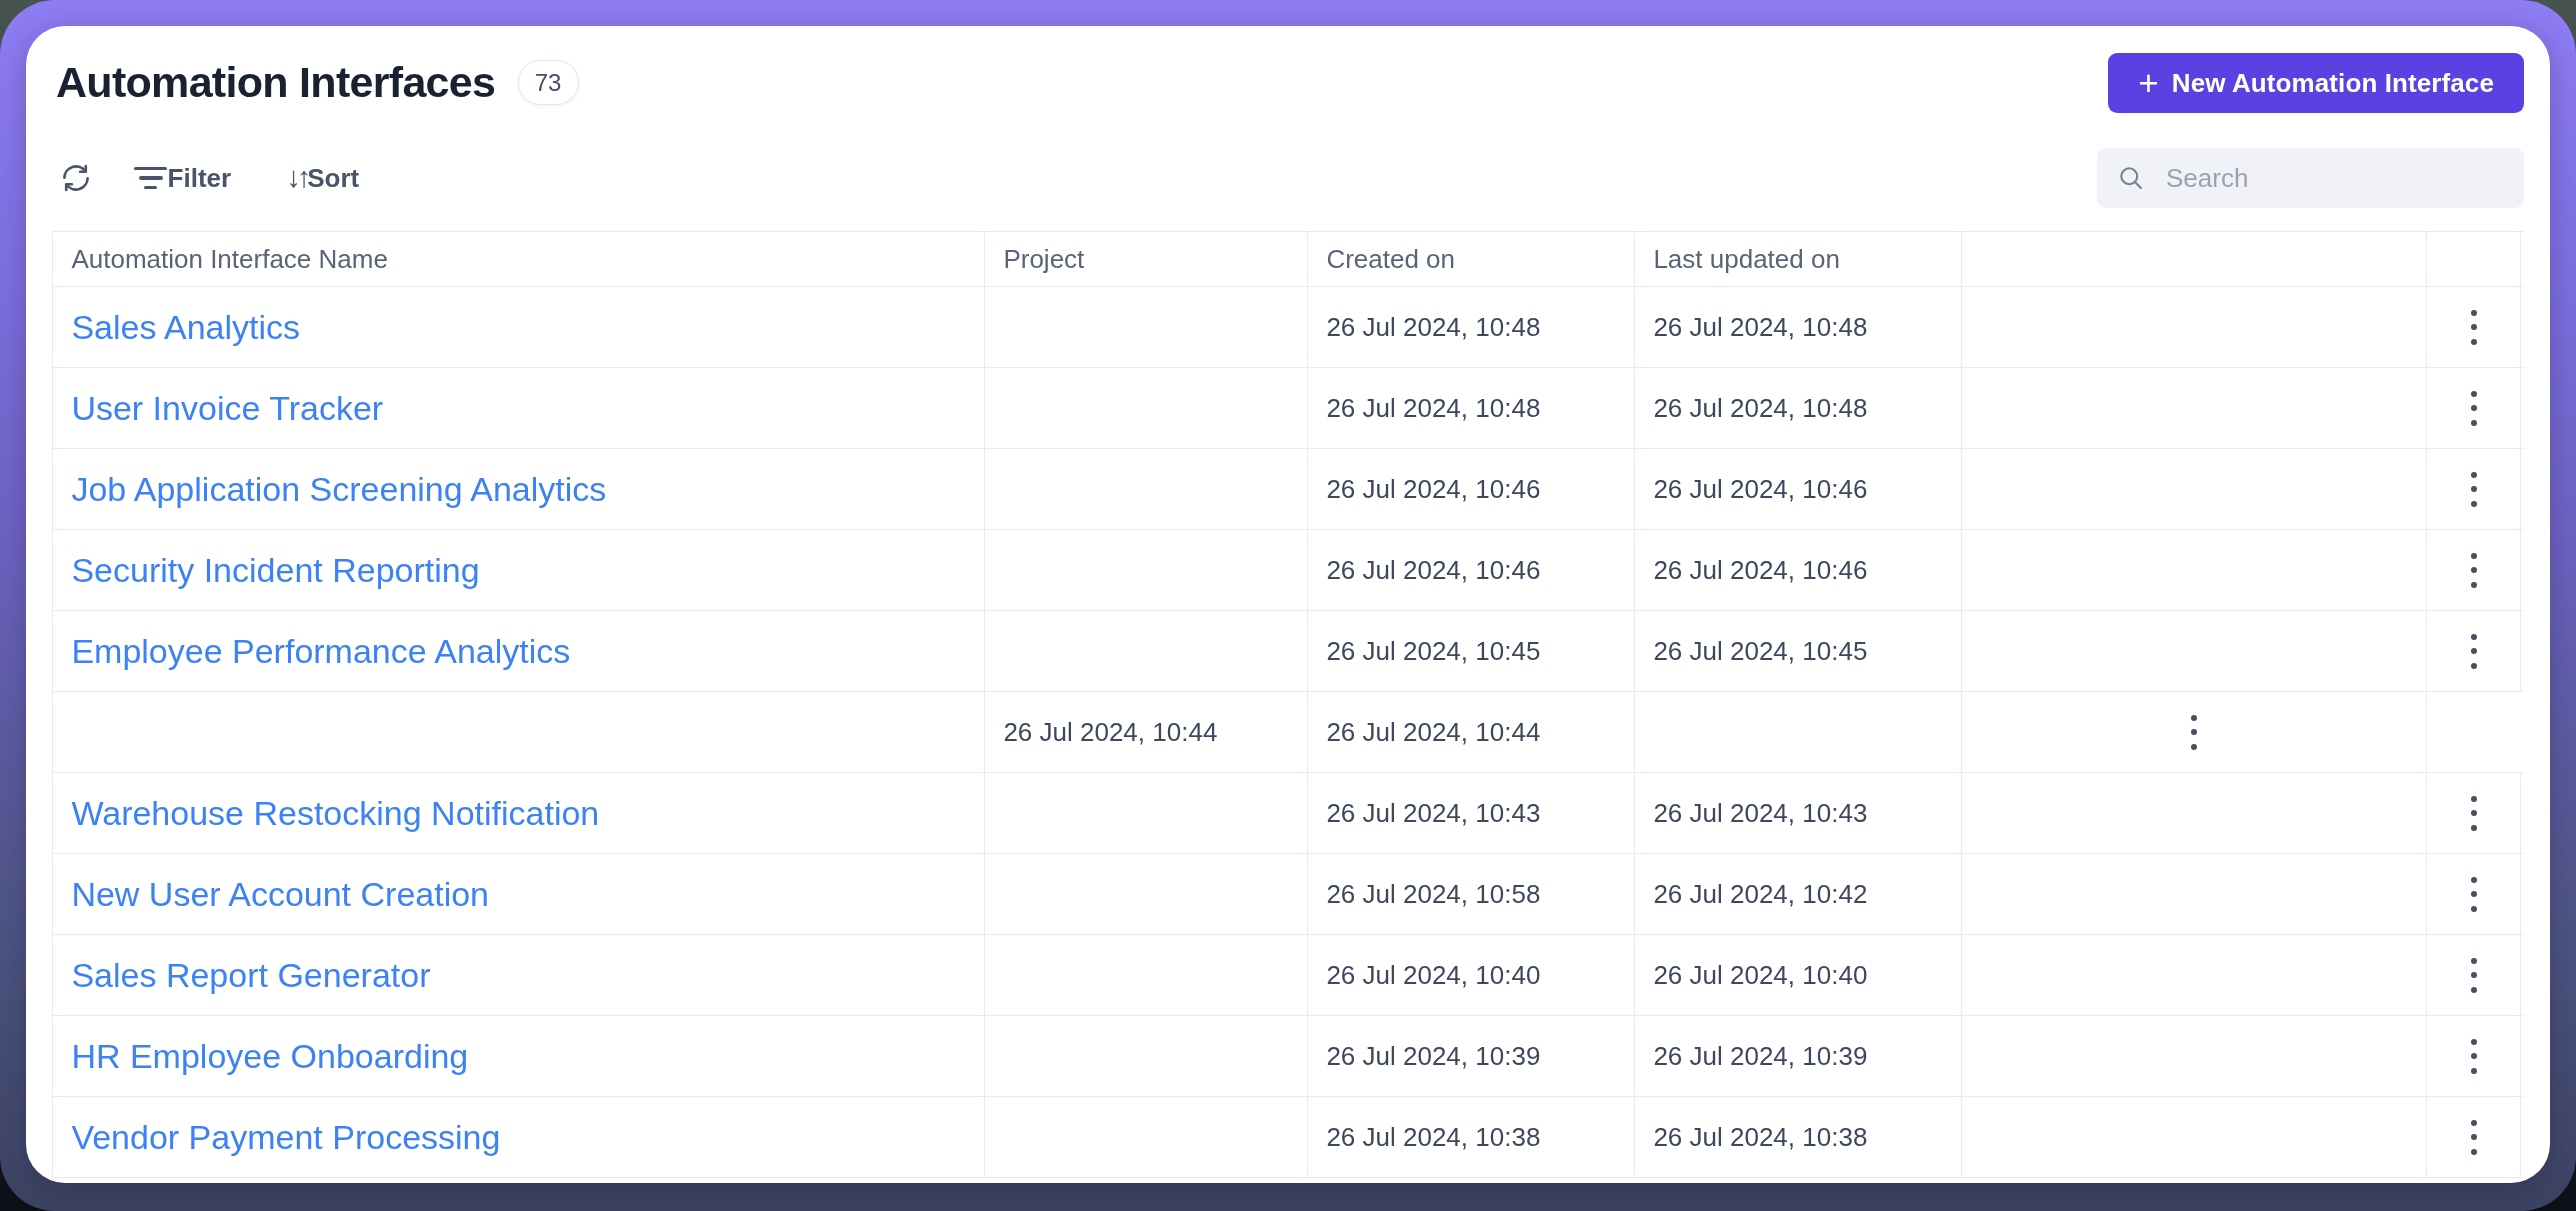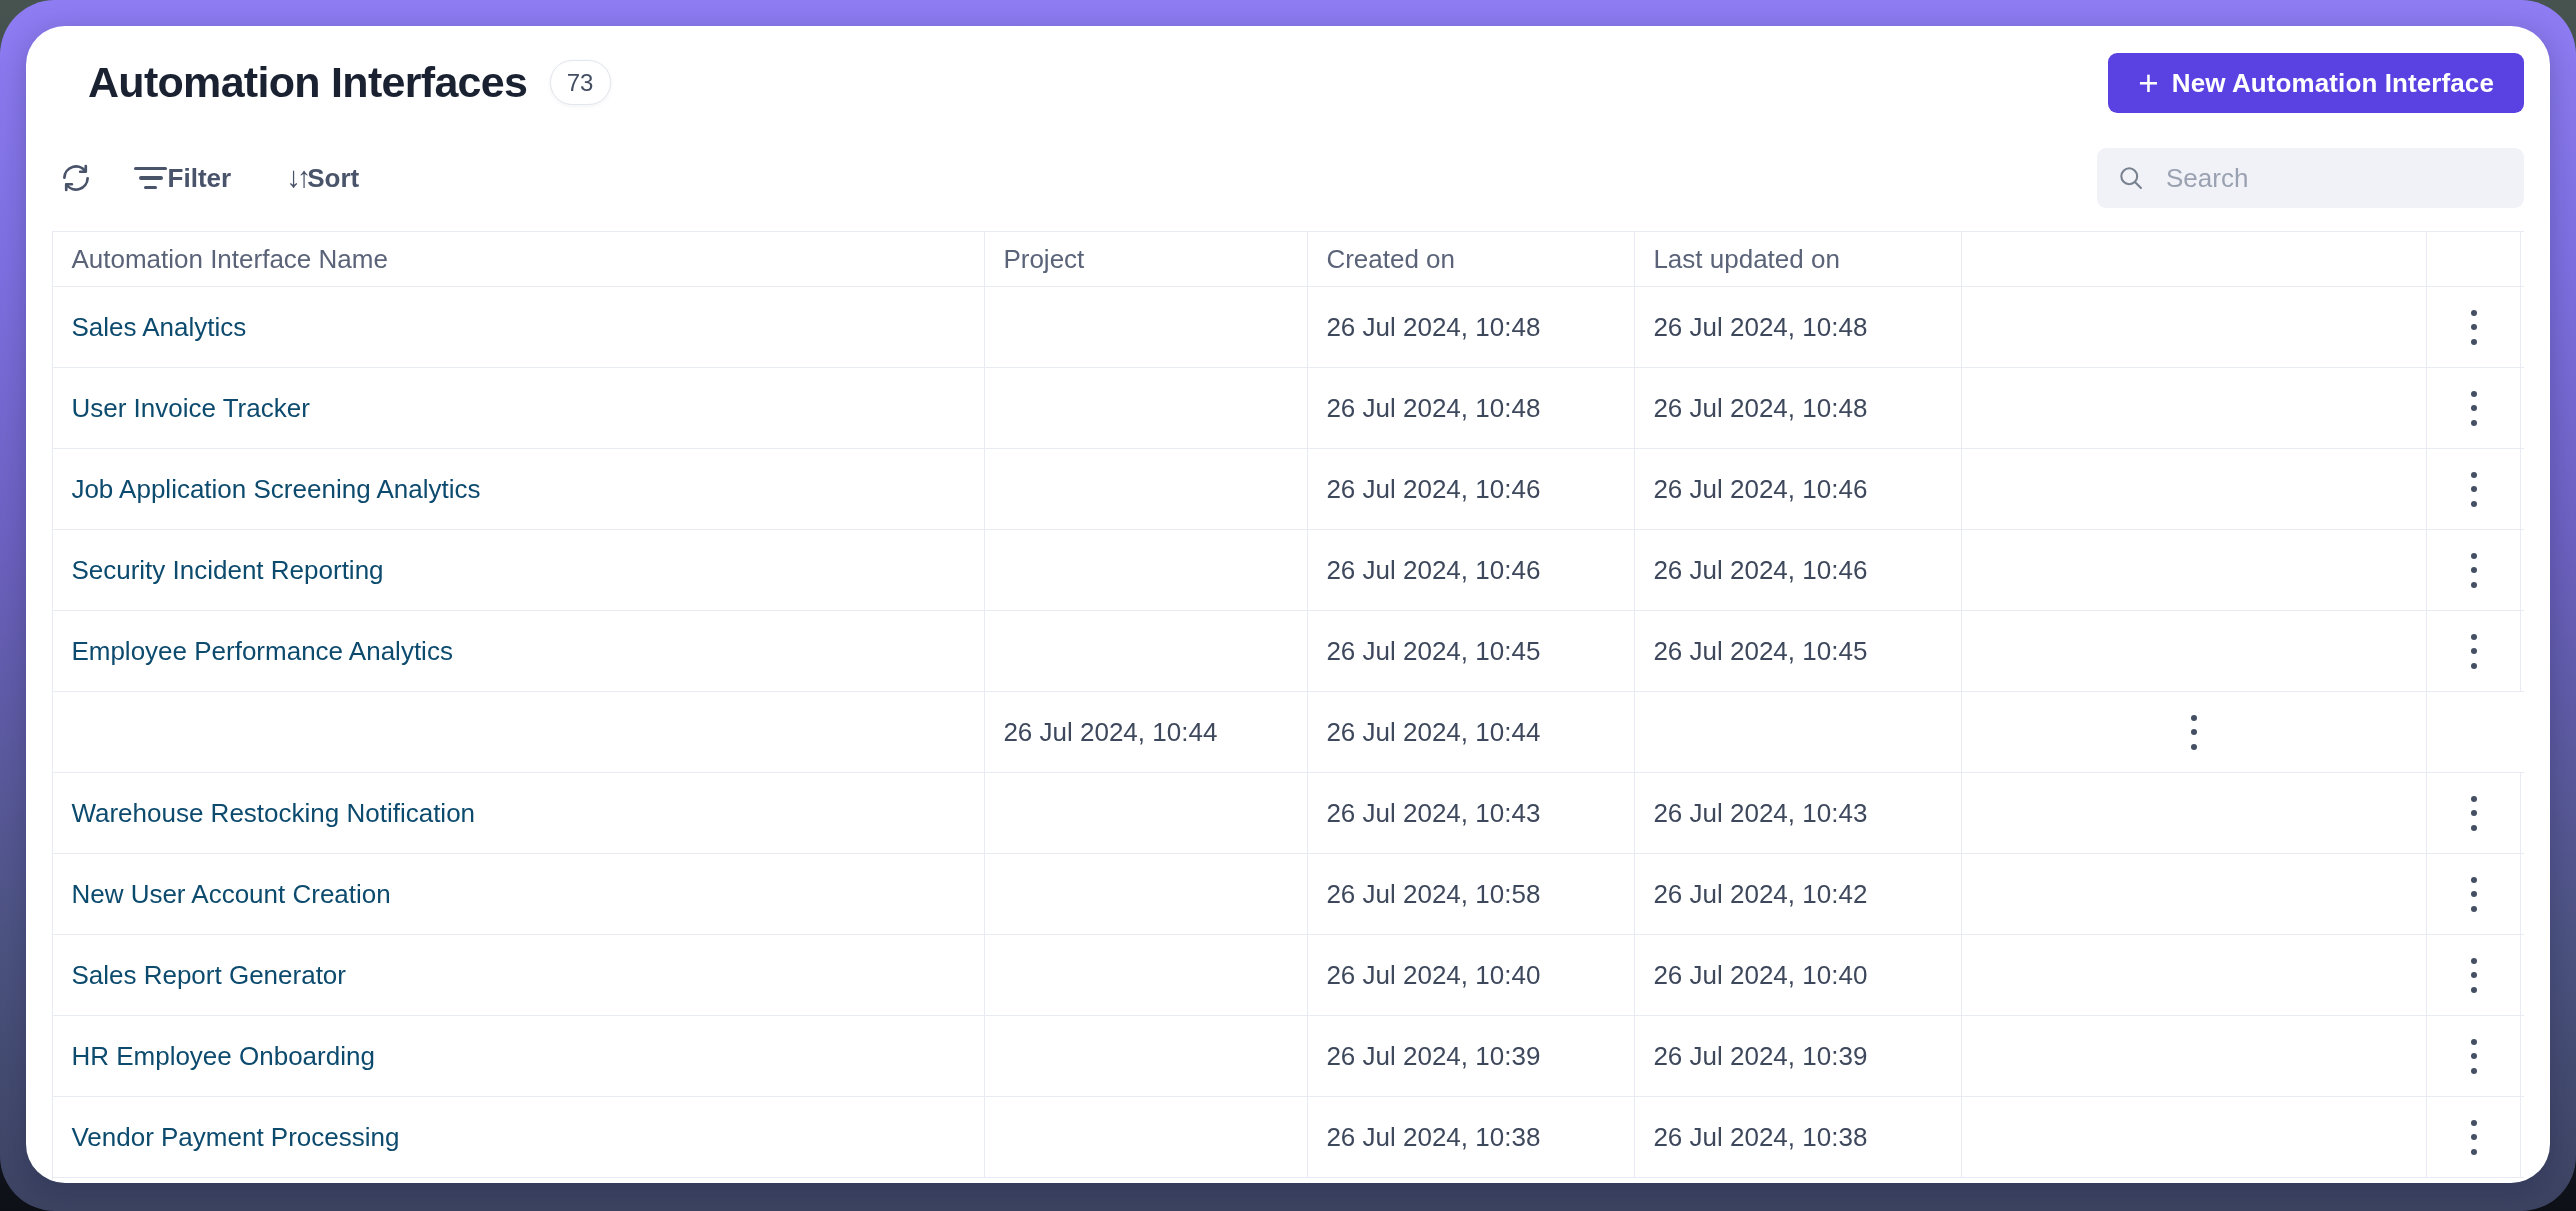--- a/index.html
+++ b/index.html
@@ -15,21 +15,21 @@
     background:linear-gradient(180deg,#8e7cf3 0%,#7d6fe0 22%,#6c61c0 45%,#4c5380 78%,#3c4361 100%);
   }
   .card{
     position:absolute;left:26px;top:26px;right:26px;bottom:28px;
     background:#ffffff;border-radius:39px;overflow:hidden;
     box-shadow:0 6.6px 26px rgba(20,20,50,.25);
   }
   
   .topbar{
     position:absolute;left:26px;right:26px;top:21px;height:72px;
-    display:flex;align-items:center;justify-content:space-between;margin-left:32px;
+    display:flex;align-items:center;justify-content:space-between;
   }
   .title-wrap{display:flex;align-items:center;gap:22.3px;padding-left:4px;}
   .page-title{
     margin:0;font-size:43px;font-weight:700;color:#1a2232;letter-spacing:-0.7px;line-height:1.1;
   }
   .badge{
     display:inline-flex;align-items:center;justify-content:center;
     min-width:30px;height:43px;padding:0 14.5px;border-radius:22.3px;
     border:1.3px solid #e2e6ee;background:#ffffff;color:#444e62;
     font-size:24px;box-shadow:0 1.3px 4px rgba(30,40,70,.06);
@@ -79,21 +79,21 @@
     display:grid;grid-template-columns:932px 323px 327px 327px 465px 94px;
     border-bottom:1.3px solid #e8ebf3;box-sizing:border-box;
   }
   .trow.head{height:55px;}
   .trow.body{height:81px;cursor:pointer;}
   .tcell{
     display:flex;align-items:center;padding-left:18.4px;box-sizing:border-box;
     border-right:1.3px solid #e8ebf3;overflow:hidden;white-space:nowrap;
   }
   .trow.head .tcell{font-size:26px;font-weight:400;color:#5a6378;}
-  .cell-name{font-size:26px;font-weight:500;color:#0c4a6e;}
+  .cell-name{font-size:34px;font-weight:500;color:#3b82f6;}
   .cell-project,.cell-updated,.cell-created{font-size:26px;font-weight:400;color:#3e485c;}
   .cell-actions{justify-content:center;padding-left:0;}
   .kebab{
     background:none;border:none;cursor:pointer;padding:6.6px 12px;
     display:flex;flex-direction:column;align-items:center;gap:8.5px;
   }
   .kebab i{display:block;width:6px;height:6px;border-radius:50%;background:#454f63;}
 </style>
 </head>
 <body>

